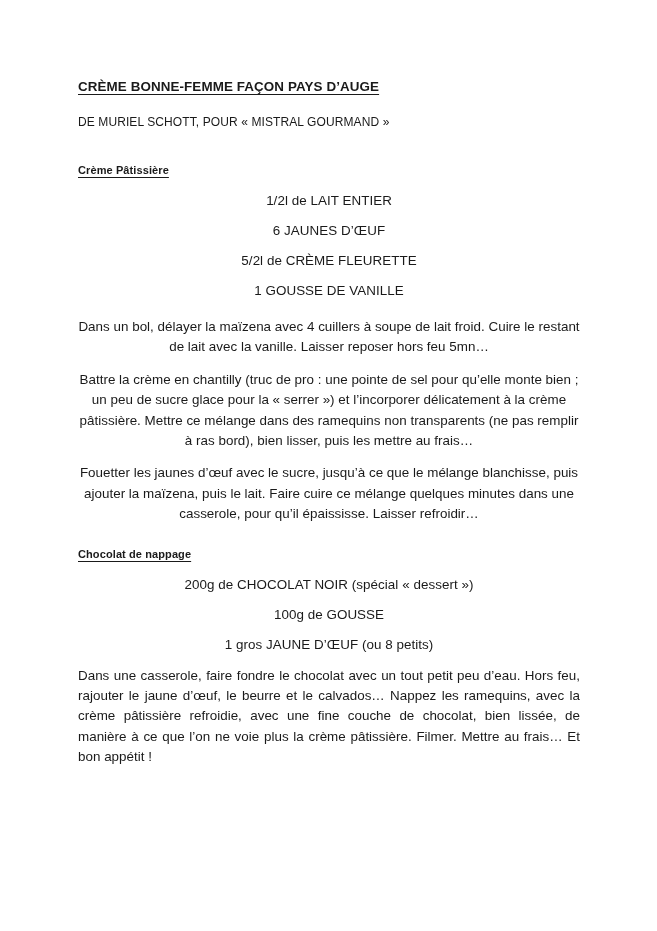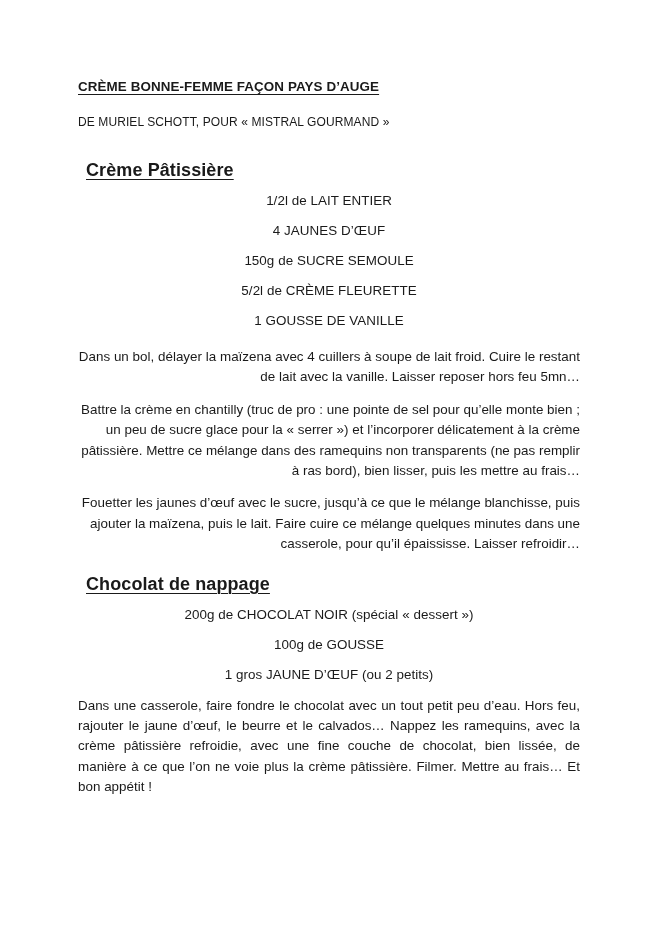--- a/index.html
+++ b/index.html
@@ -46,24 +46,24 @@
 
   .doc-subtitle {
     font-size: 12px;
     line-height: 18px;
     letter-spacing: 0.1px;
     margin: 0 0 30px 0;
     white-space: nowrap;
   }
 
   .section-heading {
-    font-size: 18px;
+    font-size: 11px;
     line-height: 18px;
     letter-spacing: 0.1px;
-    margin: 0 0 13px 8px;
+    margin: 0 0 13px 0;
   }
   .section-heading.second {
     margin-top: 20px;
     margin-bottom: 13px;
   }
 
   
   .ingredient {
     font-size: 13.4px;
     line-height: 18px;
@@ -75,21 +75,21 @@
   .ingredient.last-of-block {
     margin-bottom: 17px;
   }
 
   
   .para {
     font-size: 13.4px;
     line-height: 20.4px;
     letter-spacing: 0.02px;
     margin: 0 0 12px 0;
-    text-align: right;
+    text-align: center;
   }
   .para.justified {
     text-align: justify;
     text-justify: inter-word;
   }
   .para.last {
     margin-bottom: 0;
   }
 </style>
 </head>
@@ -98,31 +98,30 @@
 <div class="page">
   <div class="doc-body">
 
     <h1 class="doc-title"><span class="u">CRÈME BONNE-FEMME FAÇON PAYS D’AUGE</span></h1>
 
     <div class="doc-subtitle">DE MURIEL SCHOTT, POUR « MISTRAL GOURMAND »</div>
 
     <h2 class="section-heading"><span class="u">Crème Pâtissière</span></h2>
 
     <div class="ingredient">1/2l de LAIT ENTIER</div>
-    <div class="ingredient">4 JAUNES D’ŒUF</div>
-    <div class="ingredient">150g de SUCRE SEMOULE</div>
+    <div class="ingredient">6 JAUNES D’ŒUF</div>
     <div class="ingredient">5/2l de CRÈME FLEURETTE</div>
     <div class="ingredient last-of-block">1 GOUSSE DE VANILLE</div>
 
     <p class="para">Dans un bol, délayer la maïzena avec 4 cuillers à soupe de lait froid. Cuire le restant de lait avec la vanille. Laisser reposer hors feu 5mn…</p>
     <p class="para">Battre la crème en chantilly (truc de pro : une pointe de sel pour qu’elle monte bien ; un peu de sucre glace pour la « serrer ») et l’incorporer délicatement à la crème pâtissière. Mettre ce mélange dans des ramequins non transparents (ne pas remplir à ras bord), bien lisser, puis les mettre au frais…</p>
     <p class="para">Fouetter les jaunes d’œuf avec le sucre, jusqu’à ce que le mélange blanchisse, puis ajouter la maïzena, puis le lait. Faire cuire ce mélange quelques minutes dans une casserole, pour qu’il épaississe. Laisser refroidir…</p>
 
     <h2 class="section-heading second"><span class="u">Chocolat de nappage</span></h2>
 
     <div class="ingredient">200g de CHOCOLAT NOIR (spécial « dessert »)</div>
     <div class="ingredient">100g de GOUSSE</div>
-    <div class="ingredient">1 gros JAUNE D’ŒUF (ou 2 petits)</div>
+    <div class="ingredient">1 gros JAUNE D’ŒUF (ou 8 petits)</div>
 
     <p class="para justified last">Dans une casserole, faire fondre le chocolat avec un tout petit peu d’eau. Hors feu, rajouter le jaune d’œuf, le beurre et le calvados… Nappez les ramequins, avec la crème pâtissière refroidie, avec une fine couche de chocolat, bien lissée, de manière à ce que l’on ne voie plus la crème pâtissière. Filmer. Mettre au frais… Et bon appétit !</p>
 
   </div>
 </div>
 
 </body></html>

